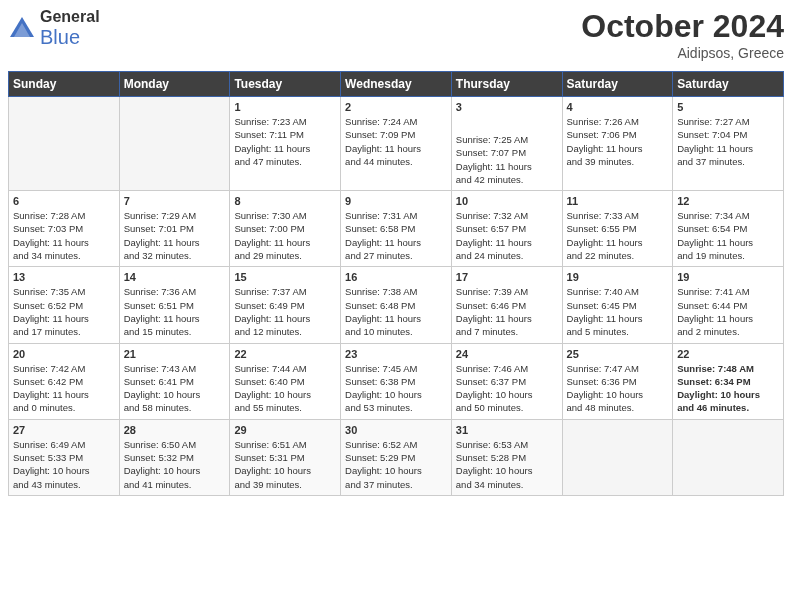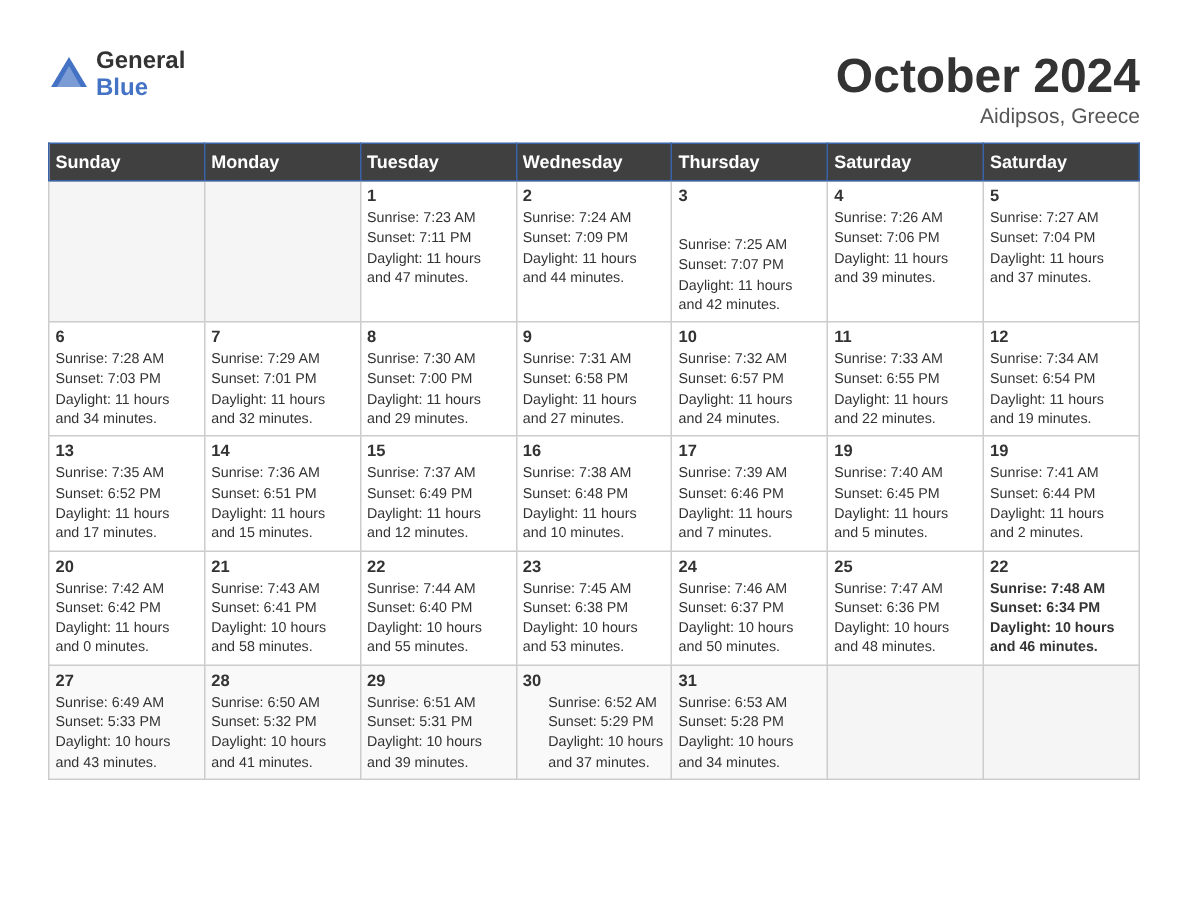--- a/index.html
+++ b/index.html
@@ -6,21 +6,21 @@
     body {
       font-family: Arial, sans-serif;
       background: #fff;
       width: 792px;
       height: 612px;
       overflow: hidden;
     }
     .page {
       width: 792px;
       height: 485px;
-      padding: 32px;
+      padding: 8px;
       display: flex;
       flex-direction: column;
     }
     .header {
       display: flex;
       justify-content: space-between;
       align-items: flex-start;
       margin-bottom: 10px;
     }
     .logo {
@@ -89,21 +89,21 @@
 
 <div class="page">
   <div class="header">
     <div class="logo">
       <svg class="logo-icon" viewBox="0 0 28 28">
         <polygon points="14,2 26,22 2,22" fill="#4472c4"></polygon>
         <polygon points="14,8 22,22 6,22" fill="#fff" opacity="0.3"></polygon>
       </svg>
       <div>
         <div style="font-size:16px;font-weight:bold;color:#333;">General</div>
-        <div style="font-size:16px;font-weight:bold;color:#4472c4;">Blue</div>
+        <div style="font-size:20px;font-weight:normal;color:#4472c4;">Blue</div>
       </div>
     </div>
     <div class="title-block">
       <div class="month-title">October 2024</div>
       <div class="location">Aidipsos, Greece</div>
     </div>
   </div>
 
   <table class="calendar">
     <thead>
@@ -327,21 +327,21 @@
           </td>
           <td class="last-row">
             <span class="day-num">29</span>
             <div class="day-info" style="white-space: pre-line;">Sunrise: 6:51 AM
 Sunset: 5:31 PM
 Daylight: 10 hours
 and 39 minutes.</div>
           </td>
           <td class="last-row">
             <span class="day-num">30</span>
-            <div class="day-info" style="white-space: pre-line; margin-left: 17px;">Sunrise: 6:52 AM
+            <div class="day-info" style="white-space: pre-line;">Sunrise: 6:52 AM
 Sunset: 5:29 PM
 Daylight: 10 hours
 and 37 minutes.</div>
           </td>
           <td class="last-row">
             <span class="day-num">31</span>
             <div class="day-info" style="white-space: pre-line;">Sunrise: 6:53 AM
 Sunset: 5:28 PM
 Daylight: 10 hours
 and 34 minutes.</div>

